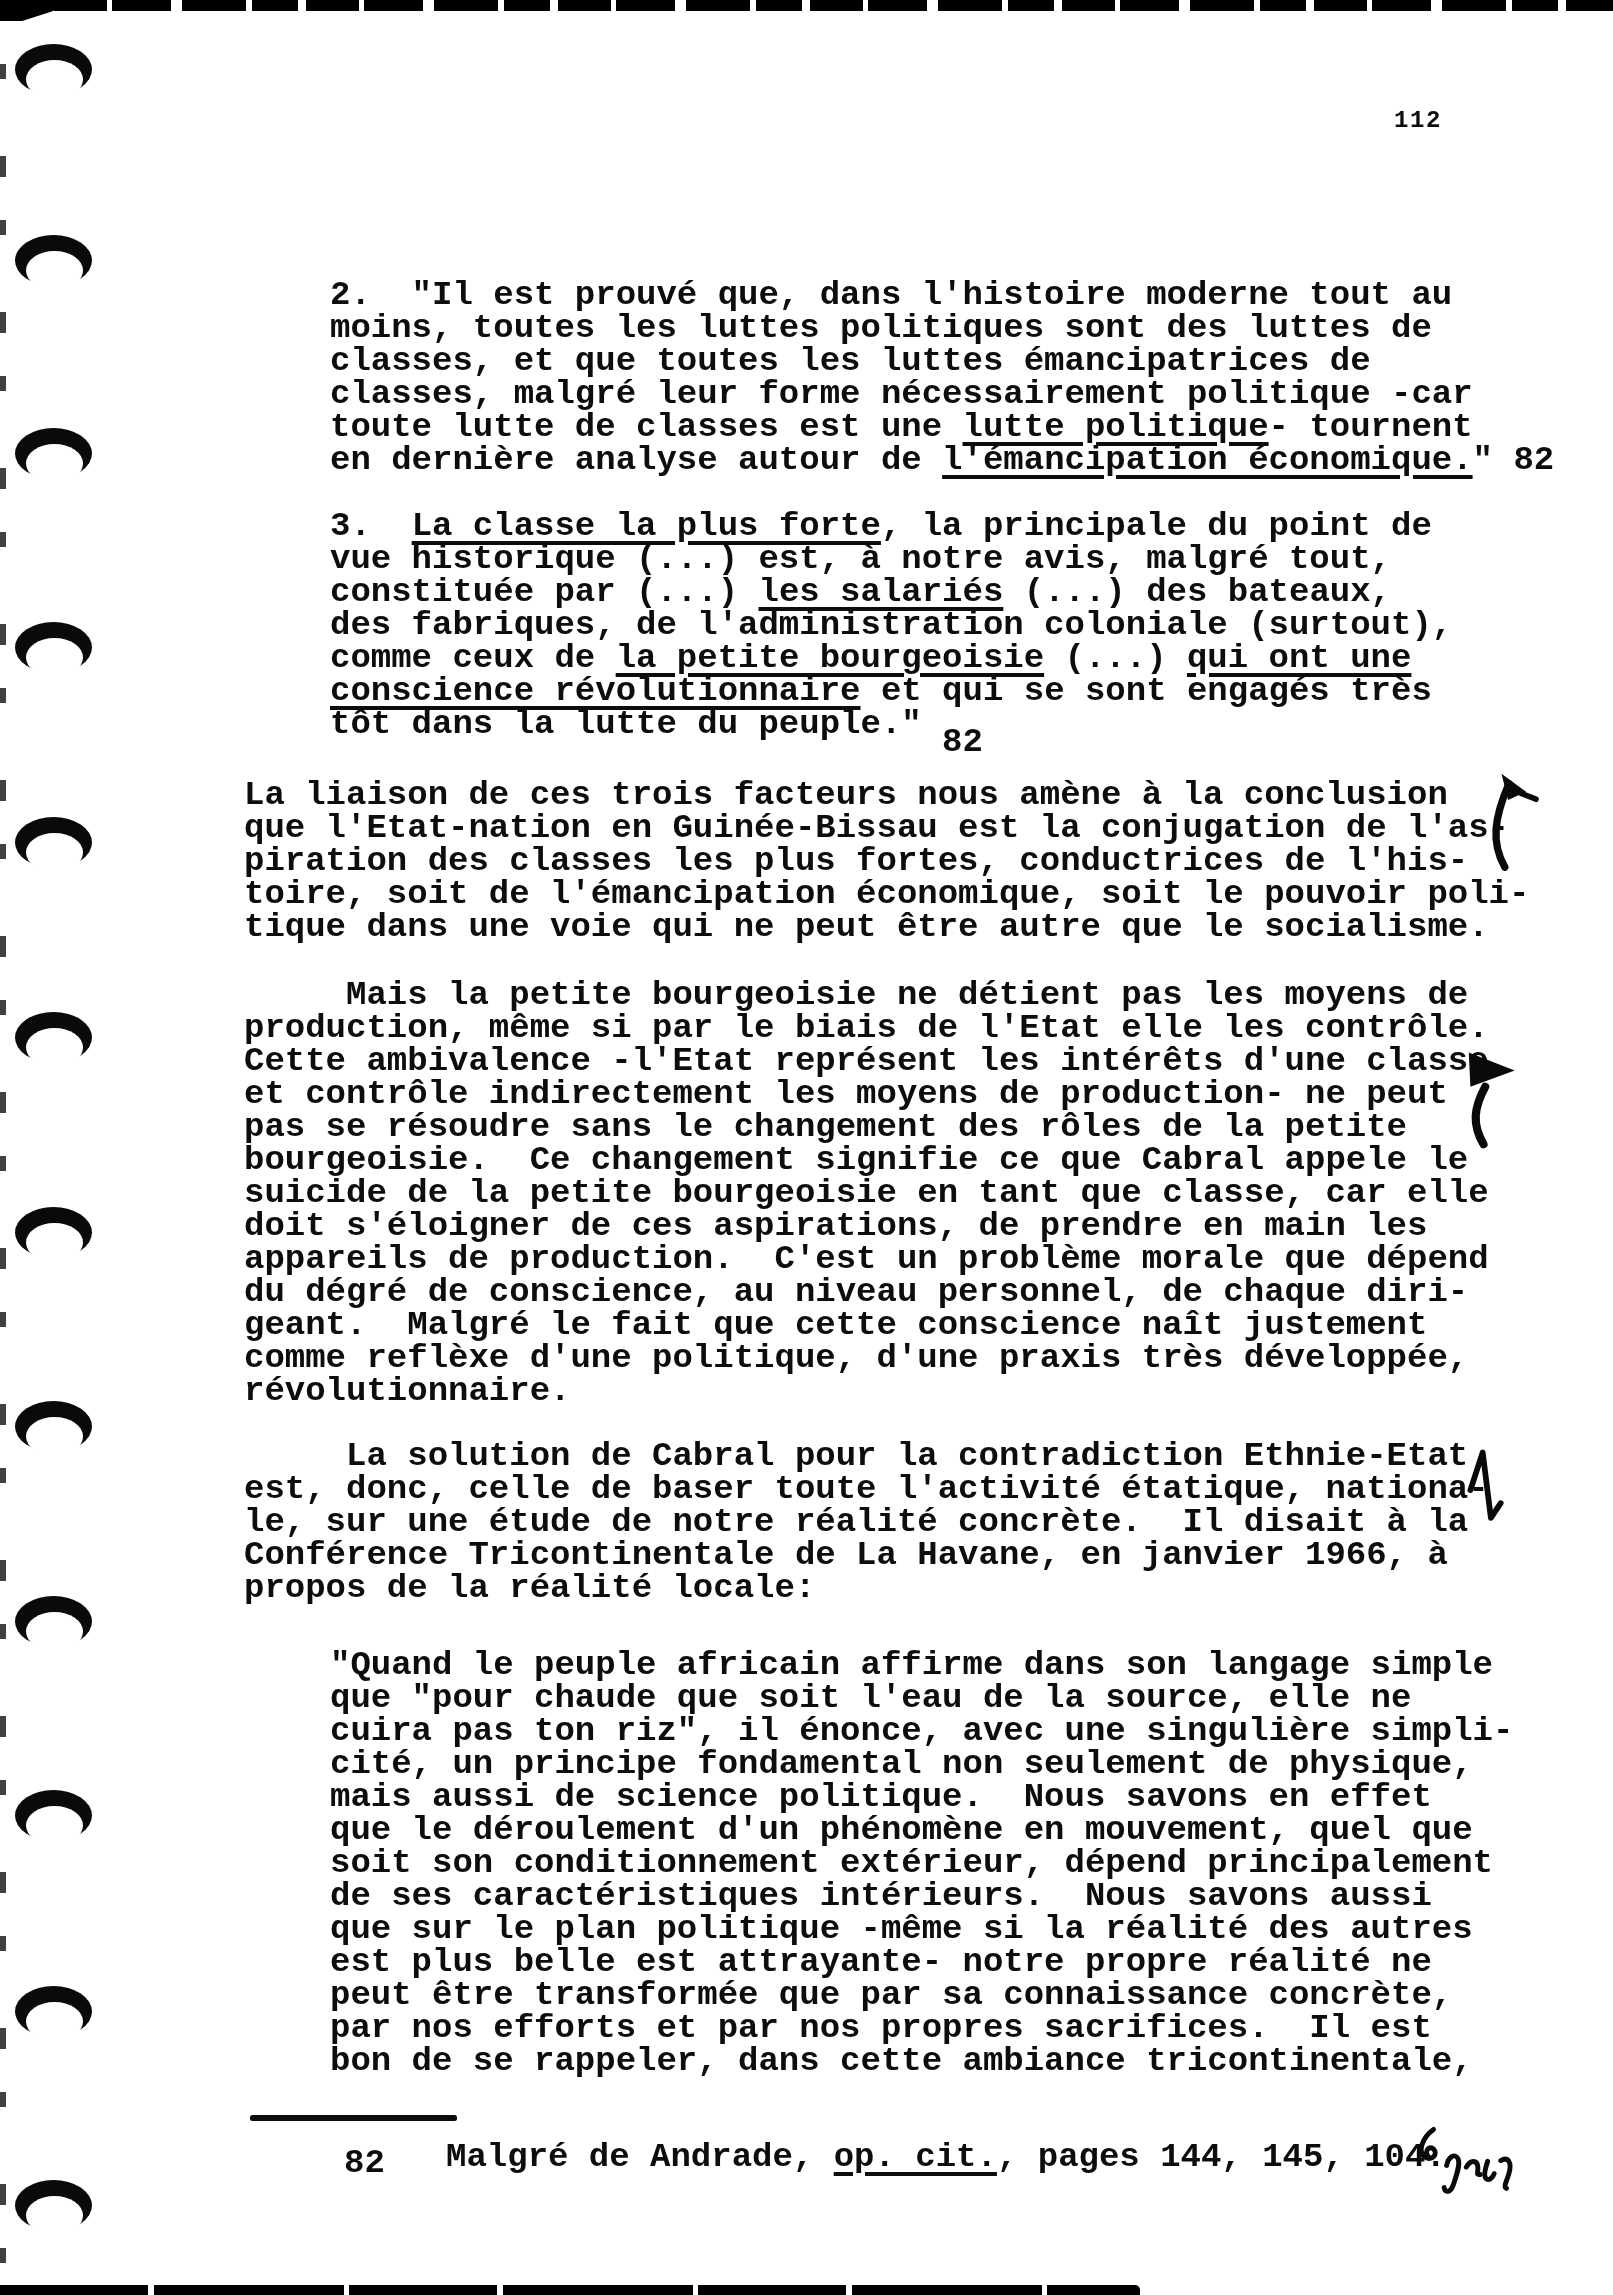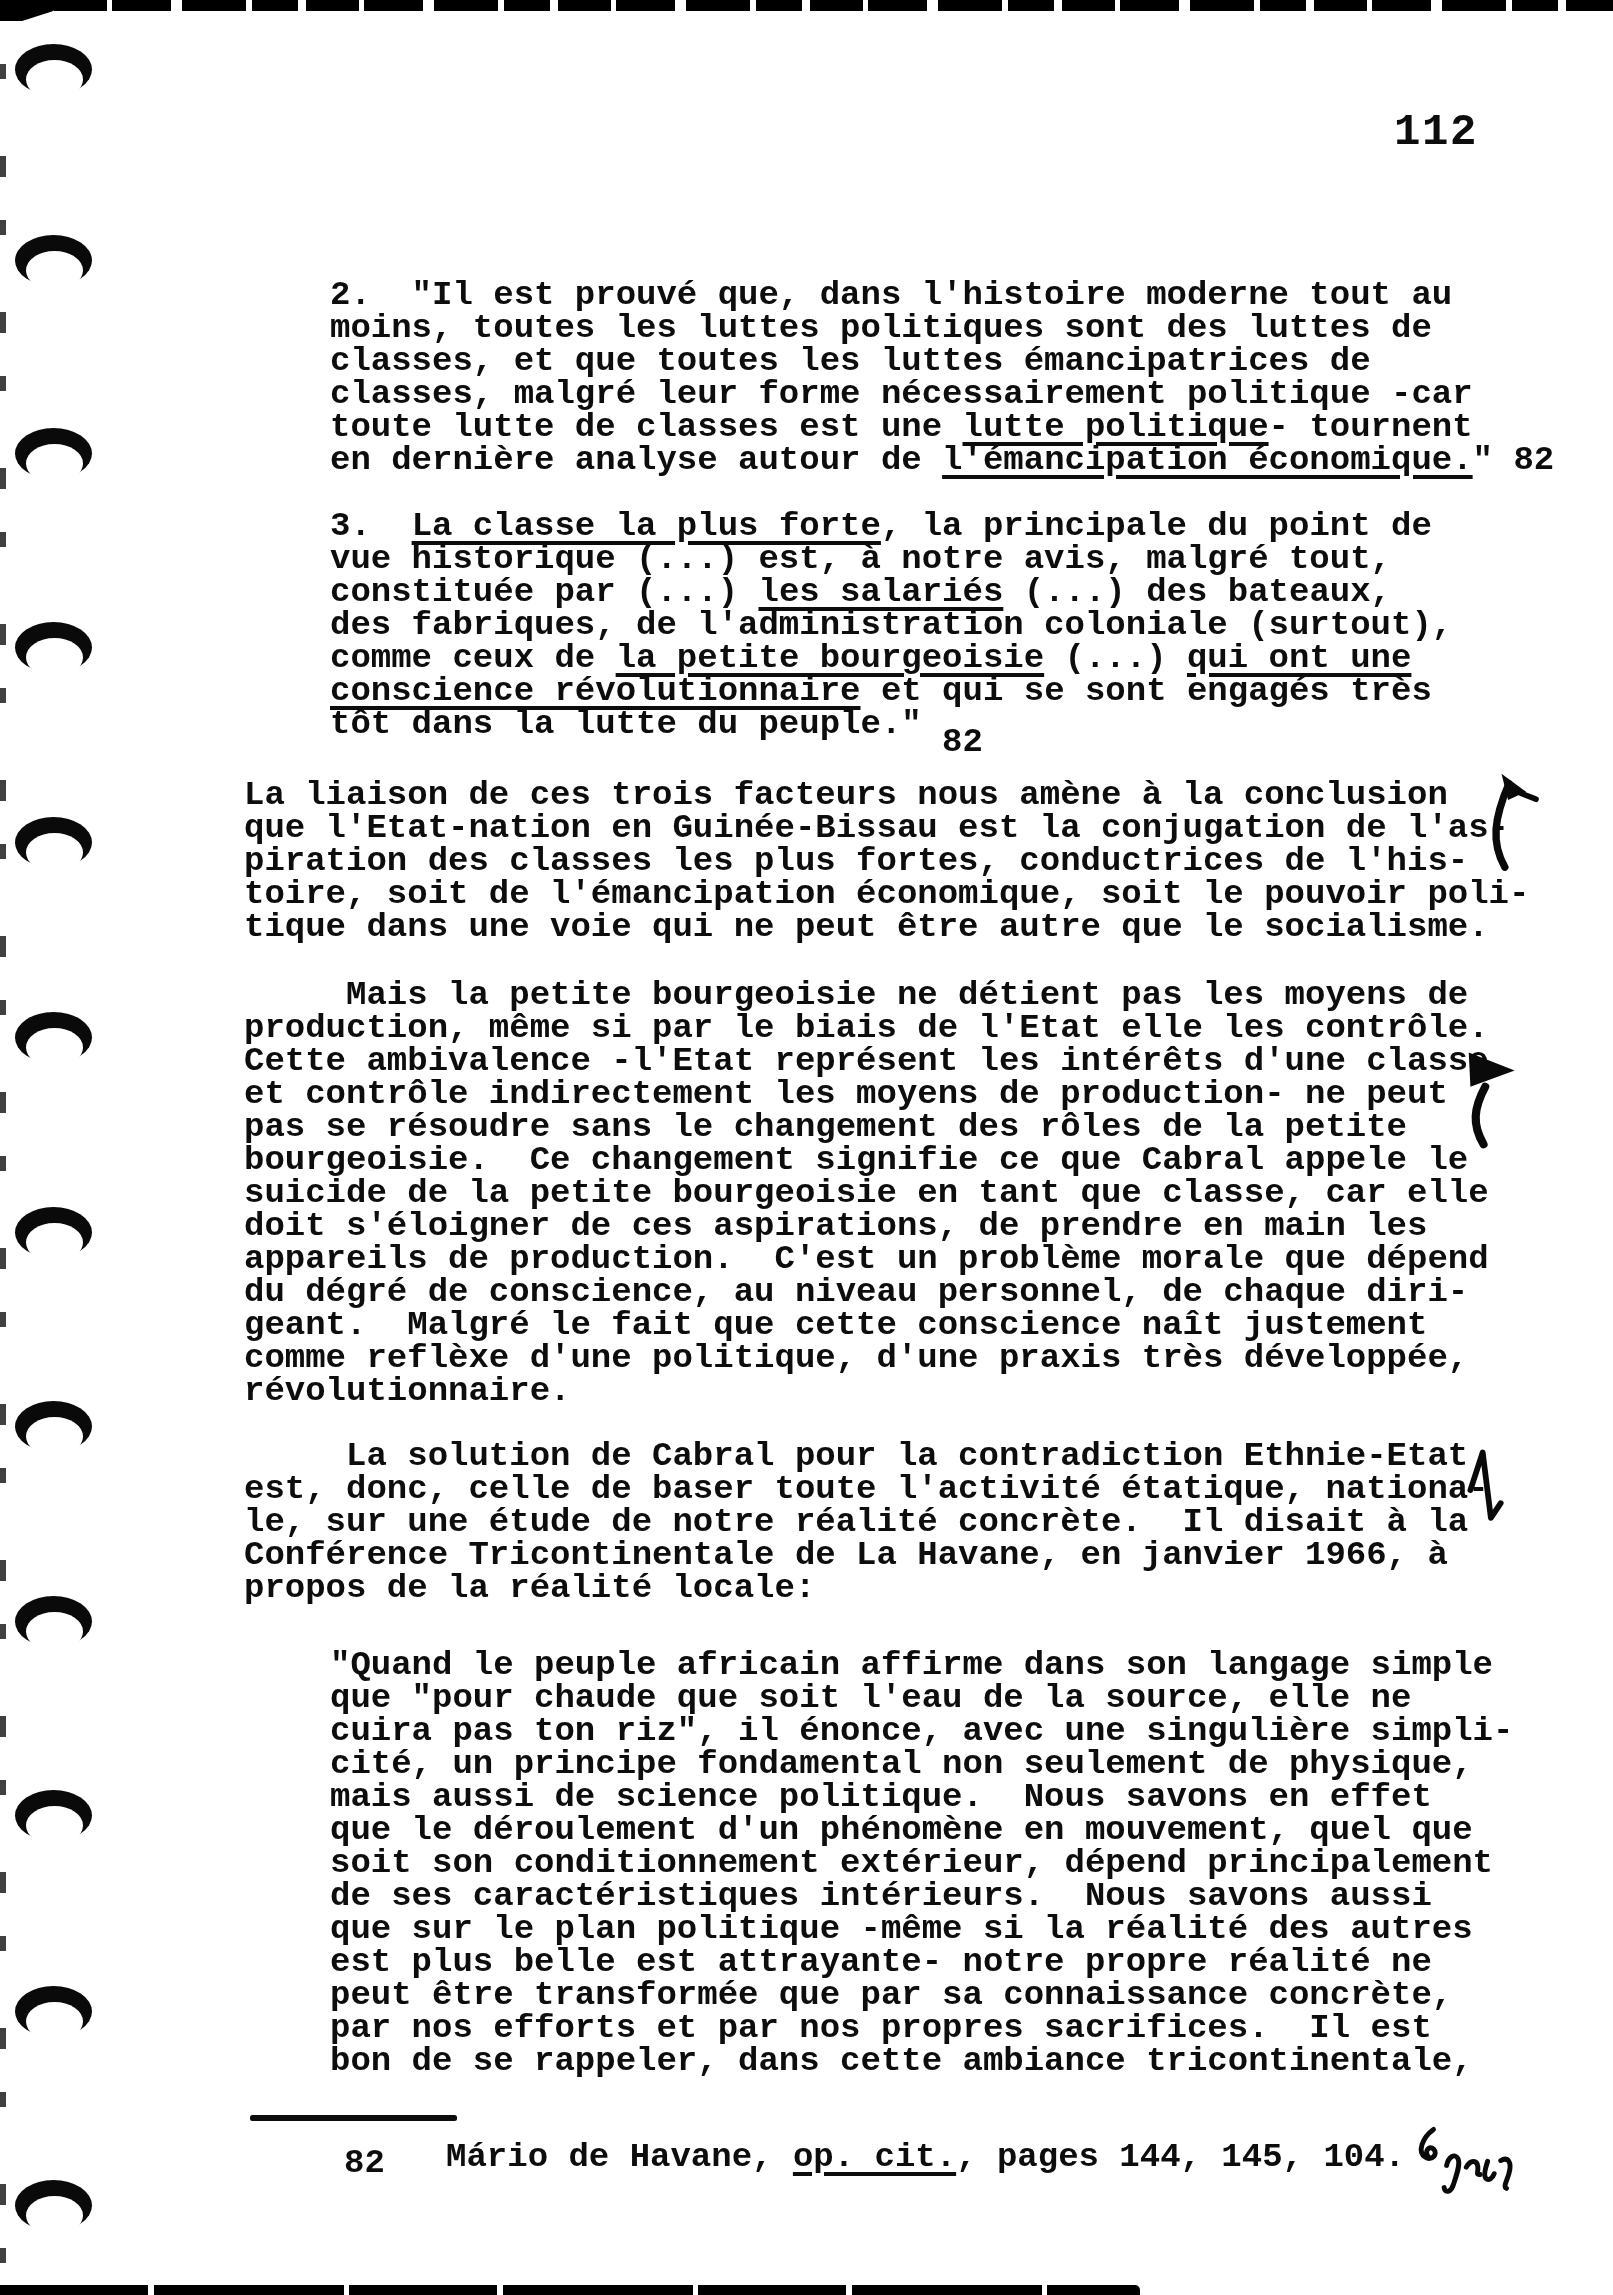--- a/index.html
+++ b/index.html
@@ -25,21 +25,21 @@
   .u{
     text-decoration:underline;
     text-decoration-thickness:3.7px;
     text-underline-offset:5.7px;
   }
   .drop{position:relative;top:18px;}
   .drop-sm{position:relative;top:5.7px;}
   .page-number{
     position:absolute;left:1394px;top:107px;
     font-family:"Liberation Mono","DejaVu Sans Mono",monospace;
-    font-weight:bold;font-size:44px;color:#0d0d0d;letter-spacing:1.6px;text-align:right;
+    font-weight:bold;font-size:24px;color:#0d0d0d;letter-spacing:1.6px;text-align:right;
   }
   .footnote-divider{
     position:absolute;left:250px;top:2115px;width:207px;height:5.7px;
     background:#0d0d0d;border-radius:2.5px;
   }
   
   .edge-top{
     position:absolute;left:0;top:0;width:1613px;height:10.7px;
     background:repeating-linear-gradient(90deg,
       #000 0 46px,transparent 46px 54px,#000 54px 107px,transparent 107px 112px,
@@ -99,21 +99,21 @@
 
   <div class="page-number">112</div>
 
   <div>
       <div class="block" style="left: 330px; top: 279px;"><div class="line"><span>2.  "Il est prouvé que, dans l'histoire moderne tout au</span></div><div class="line"><span>moins, toutes les luttes politiques sont des luttes de</span></div><div class="line"><span>classes, et que toutes les luttes émancipatrices de</span></div><div class="line"><span>classes, malgré leur forme nécessairement politique -car</span></div><div class="line"><span>toute lutte de classes est une </span><span class="u">lutte politique</span><span>- tournent</span></div><div class="line"><span>en dernière analyse autour de </span><span class="u">l'émancipation économique.</span><span>" 82</span></div></div>
       <div class="block" style="left: 330px; top: 510px;"><div class="line"><span>3.  </span><span class="u">La classe la plus forte</span><span>, la principale du point de</span></div><div class="line"><span>vue historique (...) est, à notre avis, malgré tout,</span></div><div class="line"><span>constituée par (...) </span><span class="u">les salariés</span><span> (...) des bateaux,</span></div><div class="line"><span>des fabriques, de l'administration coloniale (surtout),</span></div><div class="line"><span>comme ceux de </span><span class="u">la petite bourgeoisie</span><span> (...) </span><span class="u">qui ont une</span></div><div class="line"><span class="u">conscience révolutionnaire</span><span> et qui se sont engagés très</span></div><div class="line"><span>tôt dans la lutte du peuple."</span><span class="drop"> 82</span></div></div>
       <div class="block" style="left: 244px; top: 779px;"><div class="line"><span>La liaison de ces trois facteurs nous amène à la conclusion</span></div><div class="line"><span>que l'Etat-nation en Guinée-Bissau est la conjugation de l'as-</span></div><div class="line"><span>piration des classes les plus fortes, conductrices de l'his-</span></div><div class="line"><span>toire, soit de l'émancipation économique, soit le pouvoir poli-</span></div><div class="line"><span>tique dans une voie qui ne peut être autre que le socialisme.</span></div></div>
       <div class="block" style="left: 244px; top: 979px;"><div class="line"><span>     Mais la petite bourgeoisie ne détient pas les moyens de</span></div><div class="line"><span>production, même si par le biais de l'Etat elle les contrôle.</span></div><div class="line"><span>Cette ambivalence -l'Etat représent les intérêts d'une classe</span></div><div class="line"><span>et contrôle indirectement les moyens de production- ne peut</span></div><div class="line"><span>pas se résoudre sans le changement des rôles de la petite</span></div><div class="line"><span>bourgeoisie.  Ce changement signifie ce que Cabral appele le</span></div><div class="line"><span>suicide de la petite bourgeoisie en tant que classe, car elle</span></div><div class="line"><span>doit s'éloigner de ces aspirations, de prendre en main les</span></div><div class="line"><span>appareils de production.  C'est un problème morale que dépend</span></div><div class="line"><span>du dégré de conscience, au niveau personnel, de chaque diri-</span></div><div class="line"><span>geant.  Malgré le fait que cette conscience naît justement</span></div><div class="line"><span>comme reflèxe d'une politique, d'une praxis très développée,</span></div><div class="line"><span>révolutionnaire.</span></div></div>
       <div class="block" style="left: 244px; top: 1440px;"><div class="line"><span>     La solution de Cabral pour la contradiction Ethnie-Etat</span></div><div class="line"><span>est, donc, celle de baser toute l'activité étatique, nationa-</span></div><div class="line"><span>le, sur une étude de notre réalité concrète.  Il disait à la</span></div><div class="line"><span>Conférence Tricontinentale de La Havane, en janvier 1966, à</span></div><div class="line"><span>propos de la réalité locale:</span></div></div>
       <div class="block" style="left: 330px; top: 1649px;"><div class="line"><span>"Quand le peuple africain affirme dans son langage simple</span></div><div class="line"><span>que "pour chaude que soit l'eau de la source, elle ne</span></div><div class="line"><span>cuira pas ton riz", il énonce, avec une singulière simpli-</span></div><div class="line"><span>cité, un principe fondamental non seulement de physique,</span></div><div class="line"><span>mais aussi de science politique.  Nous savons en effet</span></div><div class="line"><span>que le déroulement d'un phénomène en mouvement, quel que</span></div><div class="line"><span>soit son conditionnement extérieur, dépend principalement</span></div><div class="line"><span>de ses caractéristiques intérieurs.  Nous savons aussi</span></div><div class="line"><span>que sur le plan politique -même si la réalité des autres</span></div><div class="line"><span>est plus belle est attrayante- notre propre réalité ne</span></div><div class="line"><span>peut être transformée que par sa connaissance concrète,</span></div><div class="line"><span>par nos efforts et par nos propres sacrifices.  Il est</span></div><div class="line"><span>bon de se rappeler, dans cette ambiance tricontinentale,</span></div></div>
-      <div class="block" style="left: 344px; top: 2141px;"><div class="line"><span class="drop-sm">82</span><span>   Mário de Havane, </span><span class="u">op. cit.</span><span>, pages 144, 145, 104.</span></div></div>
+      <div class="block" style="left: 344px; top: 2141px;"><div class="line"><span class="drop-sm">82</span><span>   Malgré de Andrade, </span><span class="u">op. cit.</span><span>, pages 144, 145, 104.</span></div></div>
     </div>
 
   <div class="footnote-divider"></div>
 
   <svg class="pen-overlay" width="1613" height="2295" viewBox="0 0 1968 2800">
     <g stroke="#0a0a0a" fill="none" stroke-linecap="round" stroke-linejoin="round">
       <path d="M1832 944 L1862 966 L1840 976 Z" fill="#0a0a0a" stroke="none"></path>
       <path d="M1856 968 l 18 7" stroke-width="7"></path>
       <path d="M1841 956 C1823 998 1819 1028 1836 1058" stroke-width="9"></path>
     </g>

